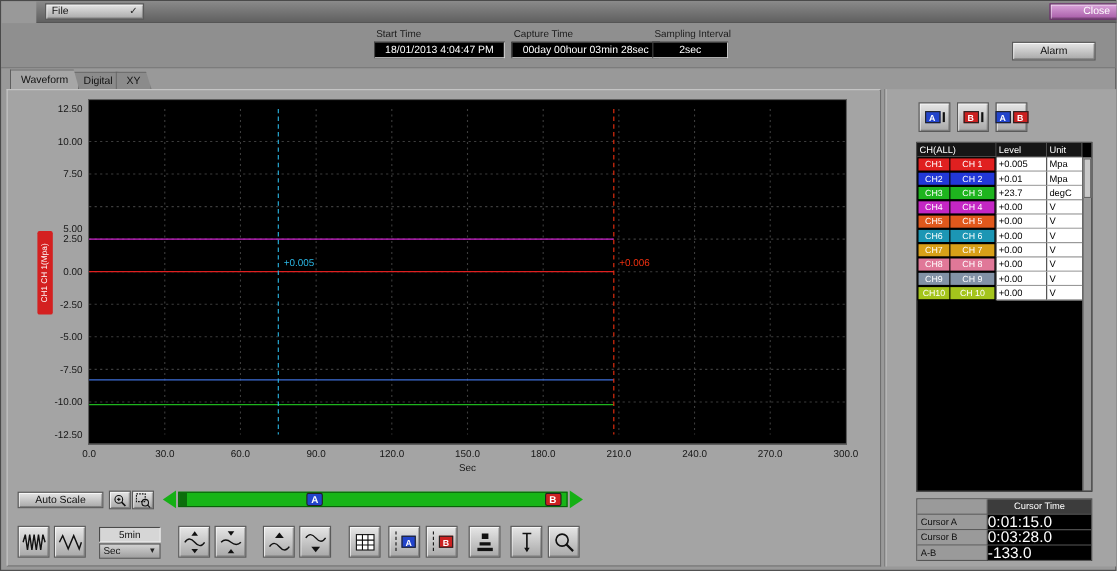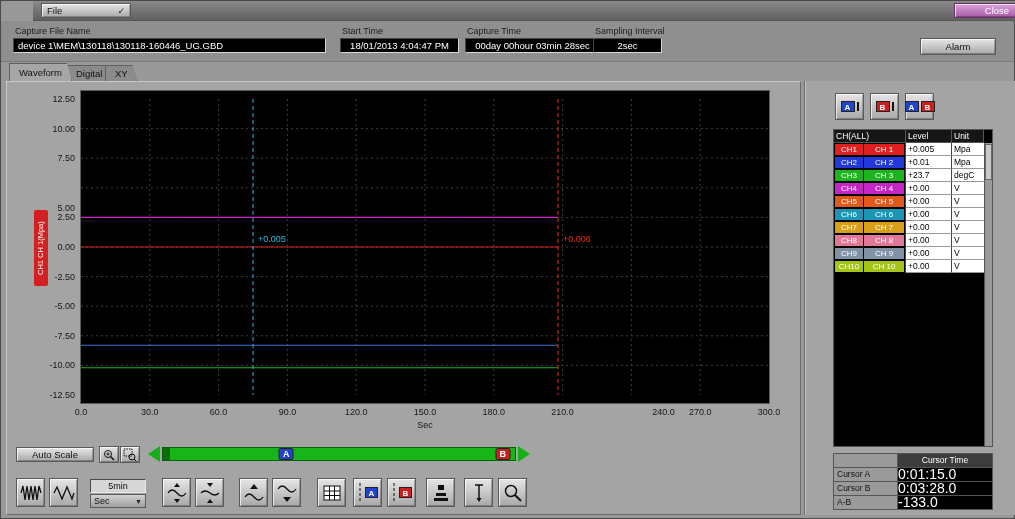--- a/index.html
+++ b/index.html
@@ -94,24 +94,20 @@
 
   <div class="top-bar">
     <button class="btn file-btn">
       <span>File</span>
       <span class="check">✓</span>
     </button>
     <button class="btn close-btn">Close</button>
   </div>
 
   <div class="header-row">
-    <div class="fgroup" style="left:12px;width:313px;">
-      <div class="flabel">Capture File Name</div>
-      <div class="fvalue" style="width:313px;">device 1\MEM\130118\130118-160446_UG.GBD</div>
-    </div>
     <div class="fgroup" style="left:339px;width:119px;">
       <div class="flabel">Start Time</div>
       <div class="fvalue center" style="width:119px;">18/01/2013 4:04:47 PM</div>
     </div>
     <div class="fgroup" style="left:464px;width:121px;">
       <div class="flabel">Capture Time</div>
       <div class="fvalue center" style="width:135px;">00day 00hour 03min 28sec</div>
     </div>
     <div class="fgroup" style="left:592px;width:69px;">
       <div class="flabel">Sampling Interval</div>
@@ -175,21 +171,21 @@
     </div>
     <div id="x-ticks">
         <div class="xtick" style="left: 0px;">0.0</div>
         <div class="xtick" style="left: 68.8px;">30.0</div>
         <div class="xtick" style="left: 137.6px;">60.0</div>
         <div class="xtick" style="left: 206.4px;">90.0</div>
         <div class="xtick" style="left: 275.2px;">120.0</div>
         <div class="xtick" style="left: 344px;">150.0</div>
         <div class="xtick" style="left: 412.8px;">180.0</div>
         <div class="xtick" style="left: 481.6px;">210.0</div>
-        <div class="xtick" style="left: 550.4px; margin-left: 32px;">240.0</div>
+        <div class="xtick" style="left: 550.4px;">240.0</div>
         <div class="xtick" style="left: 619.2px;">270.0</div>
         <div class="xtick" style="left: 688px;">300.0</div>
       </div>
     <div class="x-axis-title">Sec</div>
 
     <button class="btn auto-scale-btn">Auto Scale</button>
     <button class="btn mini-btn" style="left:92px;">
       <svg width="14" height="14" viewBox="0 0 14 14">
           <circle cx="6" cy="6" r="3.5" fill="none" stroke="#111"></circle>
           <path d="M8.5 8.5 L12 12" stroke="#111" stroke-width="1.5"></path>

